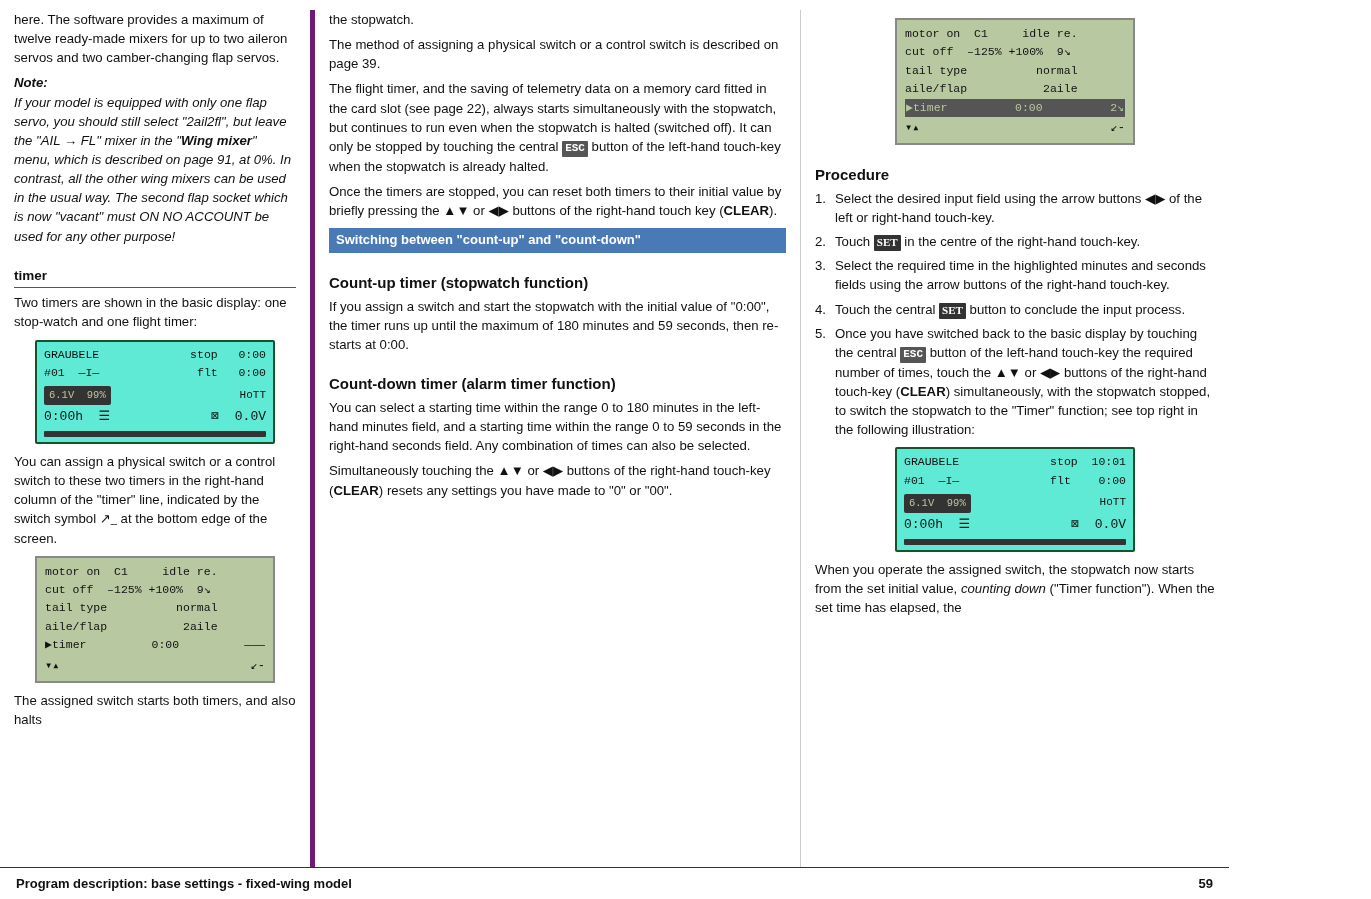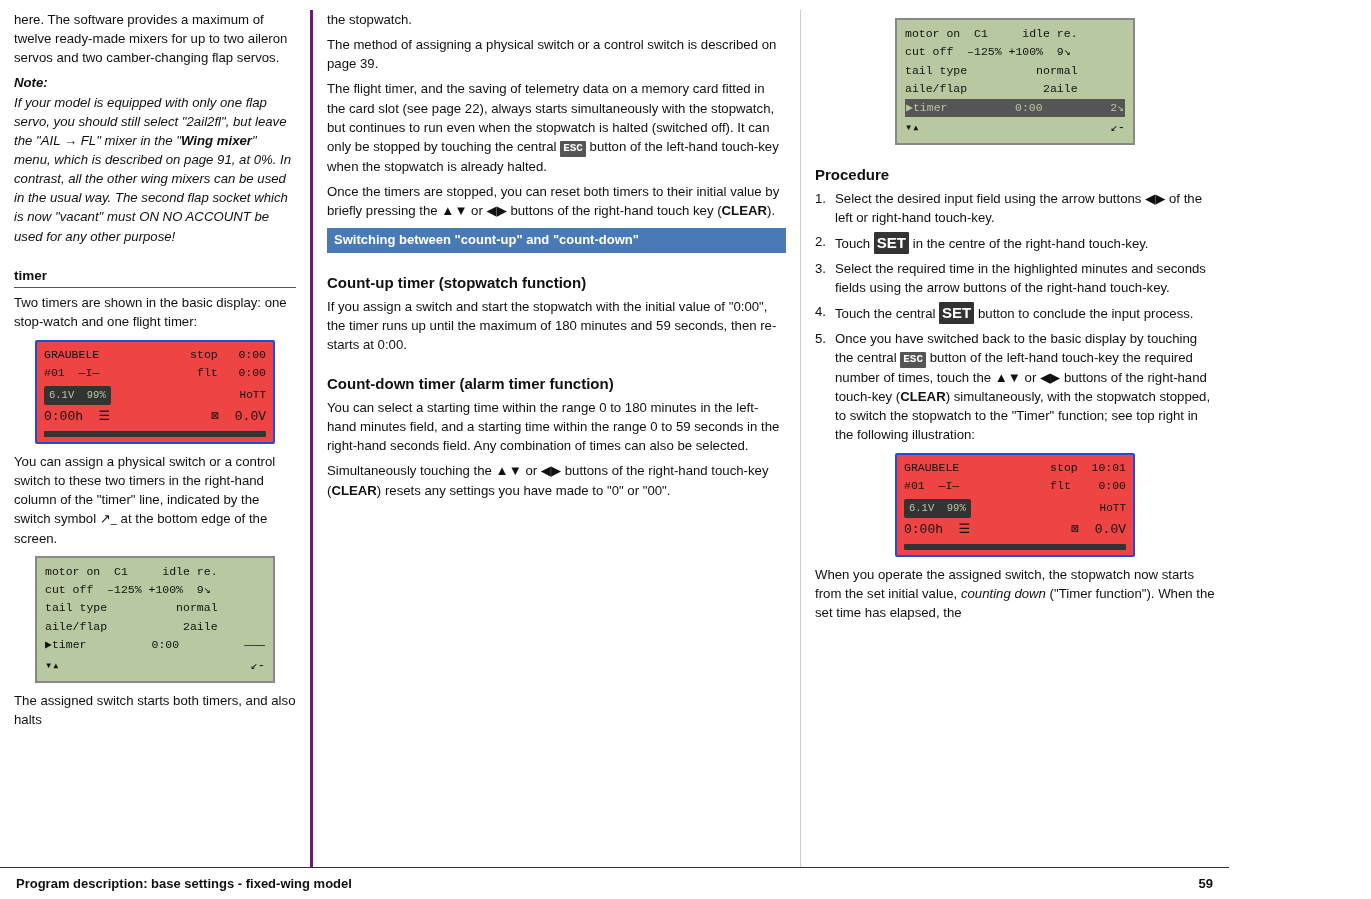--- a/index.html
+++ b/index.html
@@ -33,21 +33,21 @@
       font-size: 13.2px;
       line-height: 1.45;
     }
 
     
     .col-mid {
       width: 490px;
       padding: 0 14px;
       font-size: 13.2px;
       line-height: 1.45;
-      border-left: 3px solid #701a75;
+      border-left: 5px solid #701a75;
     }
 
     
     .col-right {
       flex: 1;
       padding: 0 14px;
       font-size: 13.2px;
       line-height: 1.45;
       border-left: 1px solid #ccc;
     }
@@ -73,22 +73,22 @@
       padding-bottom: 2px;
       font-size: 13.5px;
     }
     .italic { font-style: italic; }
     .bold { font-weight: bold; }
     .note-italic { font-style: italic; margin-bottom: 6px; }
     .note-label { font-style: italic; font-weight: bold; }
 
     
     .timer-display {
-      background: #ef4444;
-      border: 2px solid #1d4ed8;
+      background: #5eead4;
+      border: 2px solid #14532d;
       border-radius: 2px;
       font-family: 'Courier New', monospace;
       font-size: 11.5px;
       padding: 5px 7px;
       margin: 8px auto;
       width: 240px;
       color: #111;
     }
     .timer-top {
       display: flex;
@@ -142,22 +142,22 @@
     }
     .proc-num {
       min-width: 16px;
       font-weight: normal;
     }
 
     .set-badge {
       display: inline-block;
       background: #333;
       color: #fff;
-      font-family: Liberation Sans, sans-serif;
-      font-size: 15px;
+      font-family: Liberation Serif, serif;
+      font-size: 11px;
       font-weight: bold;
       padding: 0px 3px;
       border-radius: 1px;
     }
     .esc-badge {
       display: inline-block;
       background: #555;
       color: #fff;
       font-family: 'Courier New', monospace;
       font-size: 11px;

